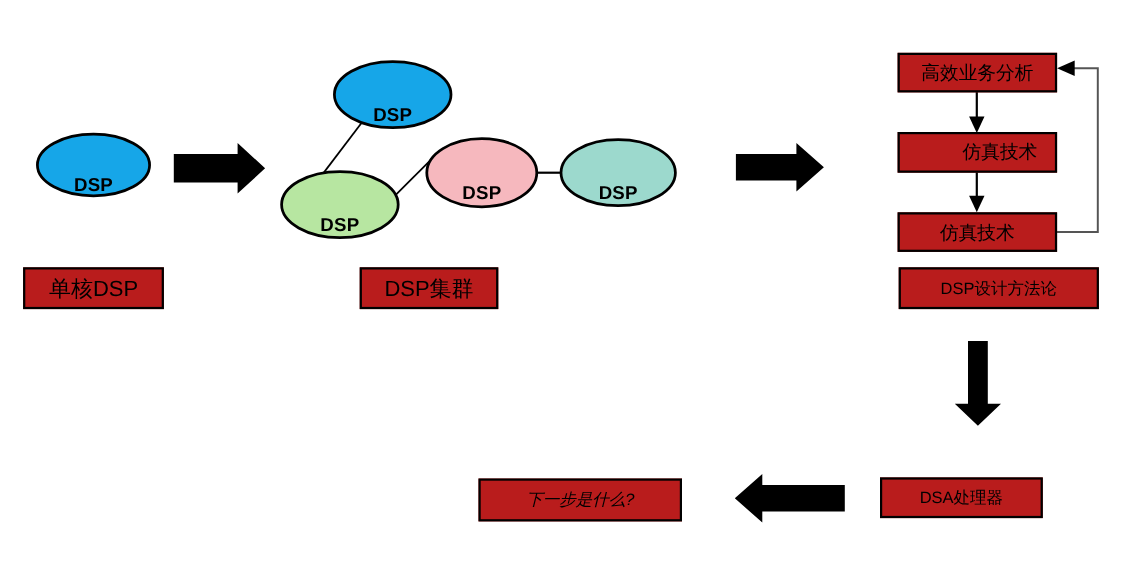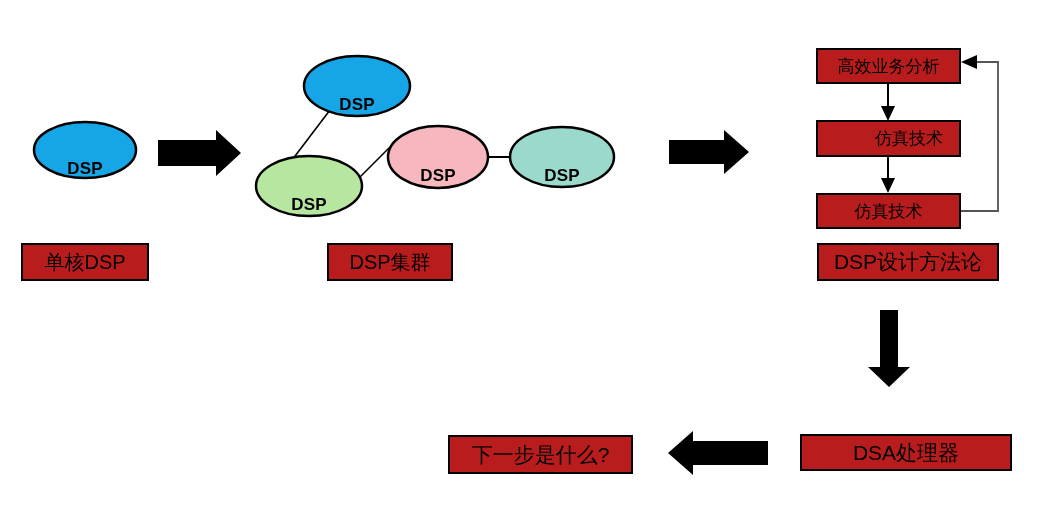--- a/index.html
+++ b/index.html
@@ -51,21 +51,21 @@
   }
   .box.caption {
     font-size: 20px;
     font-weight: normal;
   }
   .box.flow {
     font-size: 17px;
     border-width: 2.5px;
   }
   .box.wide {
-    font-size: 21px;
+    font-size: 15px;
   }
 </style>
 </head>
 <body>
 
 <div id="canvas">
 
   <svg class="layer" viewBox="0 0 1037 516">
 
     <ellipse cx="85" cy="150" rx="51" ry="28" fill="#16A6E8" stroke="#000000" stroke-width="2.5"></ellipse>
@@ -112,17 +112,17 @@
   <div class="box caption" style="left:21px; top:243px; width:128px; height:38px;">单核DSP</div>
 
   <div class="box flow" style="left:816px; top:48px; width:145px; height:36px;">高效业务分析</div>
 
   <div class="box flow" style="left:816px; top:120px; width:145px; height:37px;padding-left:41px;">仿真技术</div>
 
   <div class="box flow" style="left:816px; top:193px; width:145px; height:36px;">仿真技术</div>
 
   <div class="box wide" style="left:817px; top:243px; width:182px; height:38px;">DSP设计方法论</div>
 
-  <div class="box wide" style="left:800px; top:434px; width:212px; height:37px;">DSA处理器</div>
+  <div class="box wide" style="left:800px; top:434px; width:148px; height:37px;">DSA处理器</div>
 
-  <div class="box wide" style="left:448px; top:435px; width:185px; height:39px;">下一步是什么?</div>
+  <div class="box wide" style="left:435px; top:435px; width:185px; height:39px;font-style:italic;">下一步是什么?</div>
 
 </div>
 
 </body></html>

